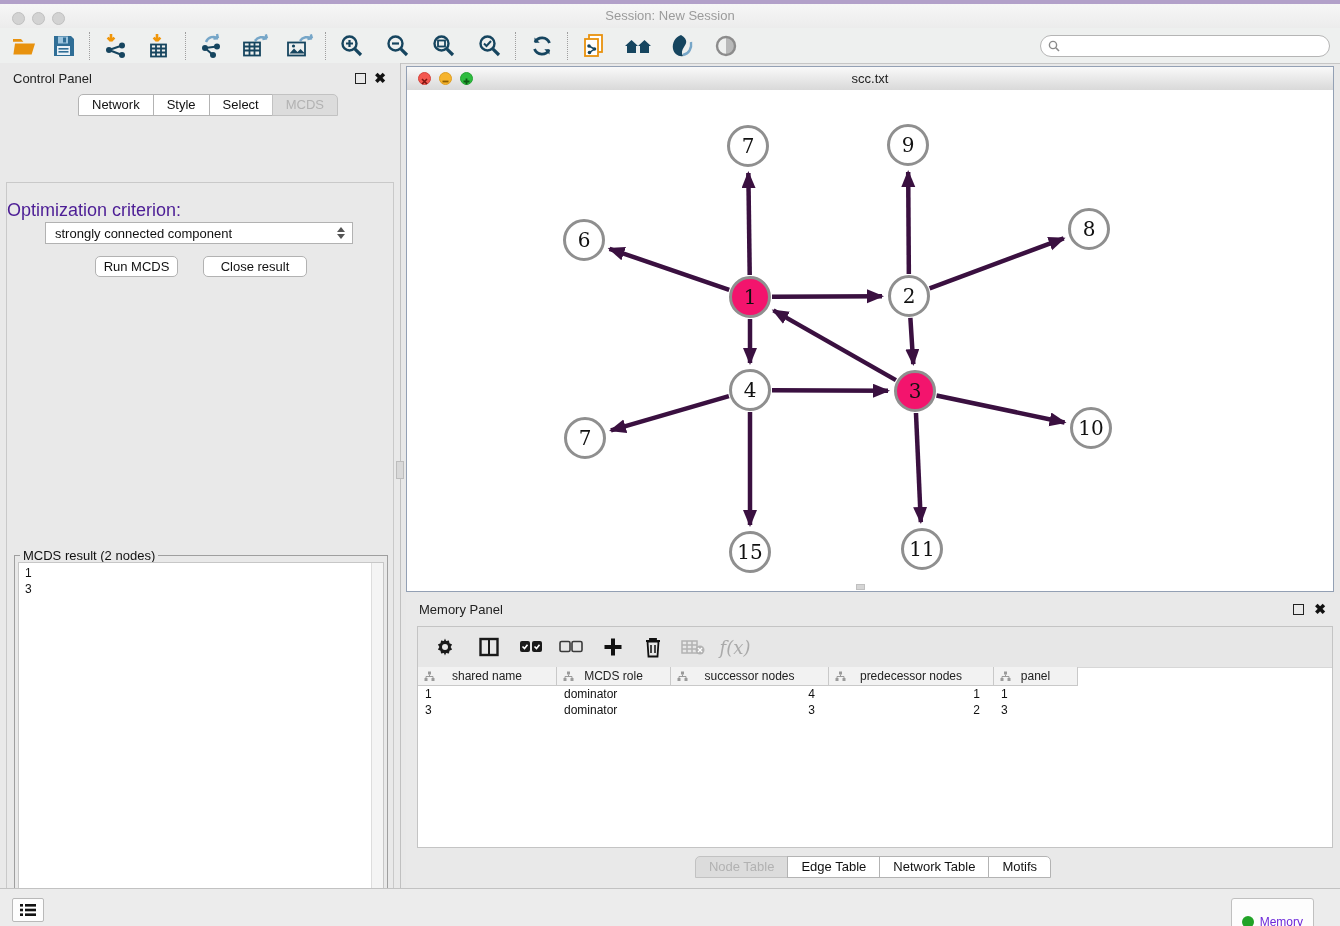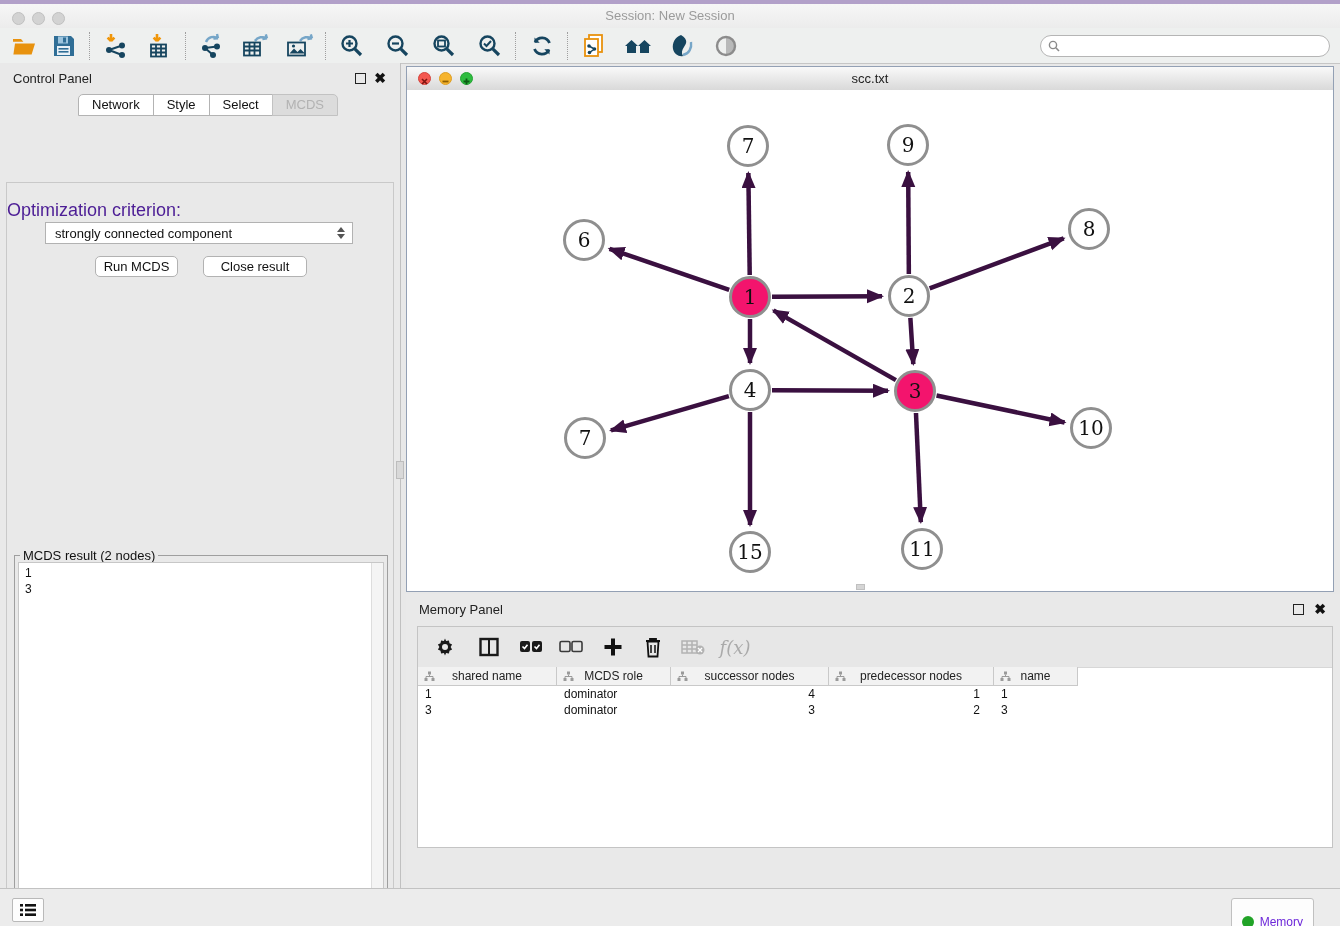--- a/index.html
+++ b/index.html
@@ -455,40 +455,46 @@
           </div>
           <div class="th" style="width: 84px;">
             <svg width="11" height="11" viewBox="0 0 11 11">
               <g fill="#9a9a9a">
                 <rect x="4" y="0.5" width="3" height="3"></rect>
                 <rect x="0.5" y="7" width="3" height="3"></rect>
                 <rect x="7.5" y="7" width="3" height="3"></rect>
                 <path d="M5.5 3.5v2M2 7V5.5h7V7" stroke="#9a9a9a" fill="none"></path>
               </g>
             </svg>
-            <span>name</span>
+            <span>panel</span>
           </div>
         </div>
       <div class="tbl-rows" id="tbl-rows">
           <div class="tr">
             <div class="td" style="width: 139px; text-align: left; padding: 0px 0px 0px 7px;">1</div>
             <div class="td" style="width: 114px; text-align: left; padding: 0px 0px 0px 7px;">dominator</div>
             <div class="td" style="width: 158px; text-align: right; padding: 0px 14px 0px 0px;">4</div>
             <div class="td" style="width: 165px; text-align: right; padding: 0px 14px 0px 0px;">1</div>
             <div class="td" style="width: 84px; text-align: left; padding: 0px 0px 0px 7px;">1</div>
           </div>
           <div class="tr">
             <div class="td" style="width: 139px; text-align: left; padding: 0px 0px 0px 7px;">3</div>
             <div class="td" style="width: 114px; text-align: left; padding: 0px 0px 0px 7px;">dominator</div>
             <div class="td" style="width: 158px; text-align: right; padding: 0px 14px 0px 0px;">3</div>
             <div class="td" style="width: 165px; text-align: right; padding: 0px 14px 0px 0px;">2</div>
             <div class="td" style="width: 84px; text-align: left; padding: 0px 0px 0px 7px;">3</div>
           </div>
         </div>
     </div>
+    <div class="bottom-tabs" id="tp-tabs">
+        <span class="tab selected">Node Table</span>
+        <span class="tab">Edge Table</span>
+        <span class="tab">Network Table</span>
+        <span class="tab">Motifs</span>
+      </div>
   </div>
 
   <div class="statusbar">
     <div class="list-btn">
       <svg width="18" height="14" viewBox="0 0 18 14">
           <g fill="#111">
             <rect x="1" y="1" width="3" height="2.6"></rect>
             <rect x="6" y="1" width="11" height="2.6"></rect>
             <rect x="1" y="5.7" width="3" height="2.6"></rect>
             <rect x="6" y="5.7" width="11" height="2.6"></rect>

